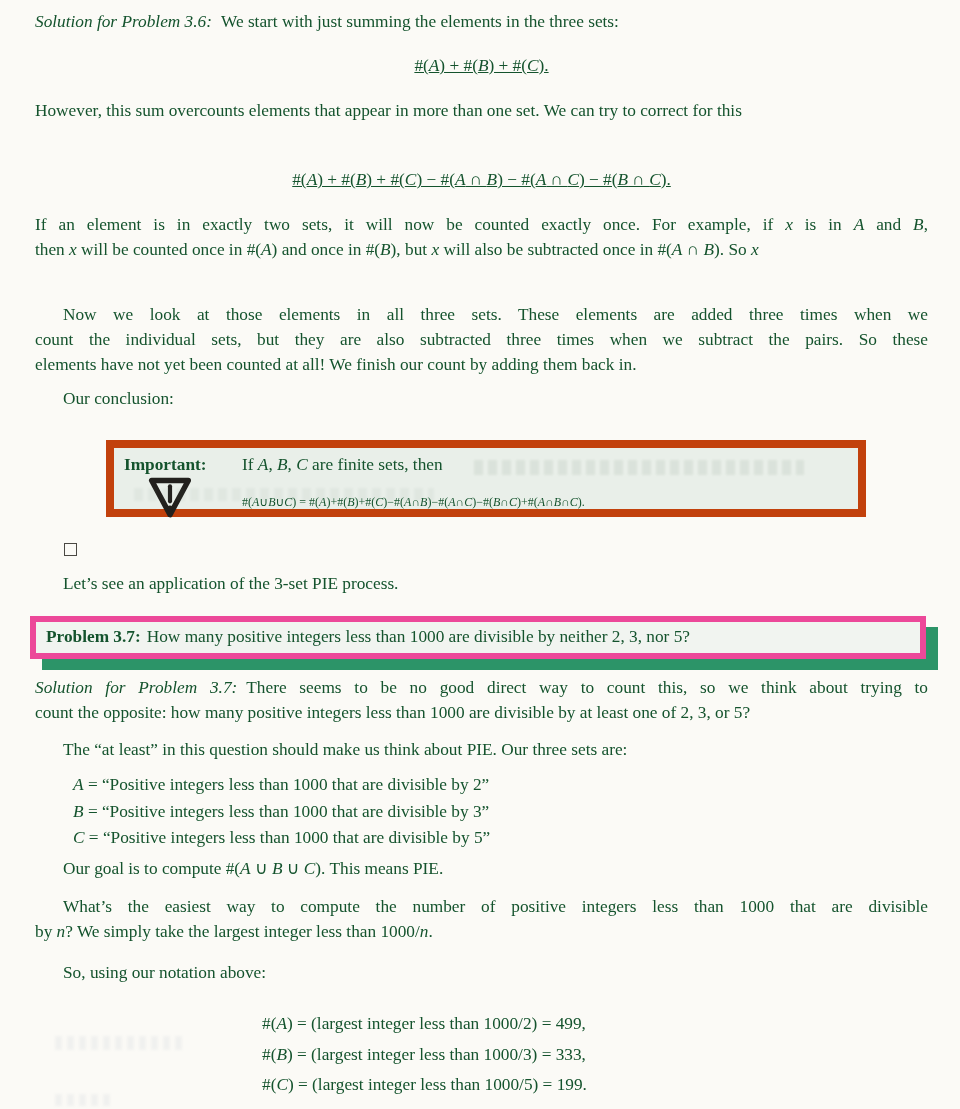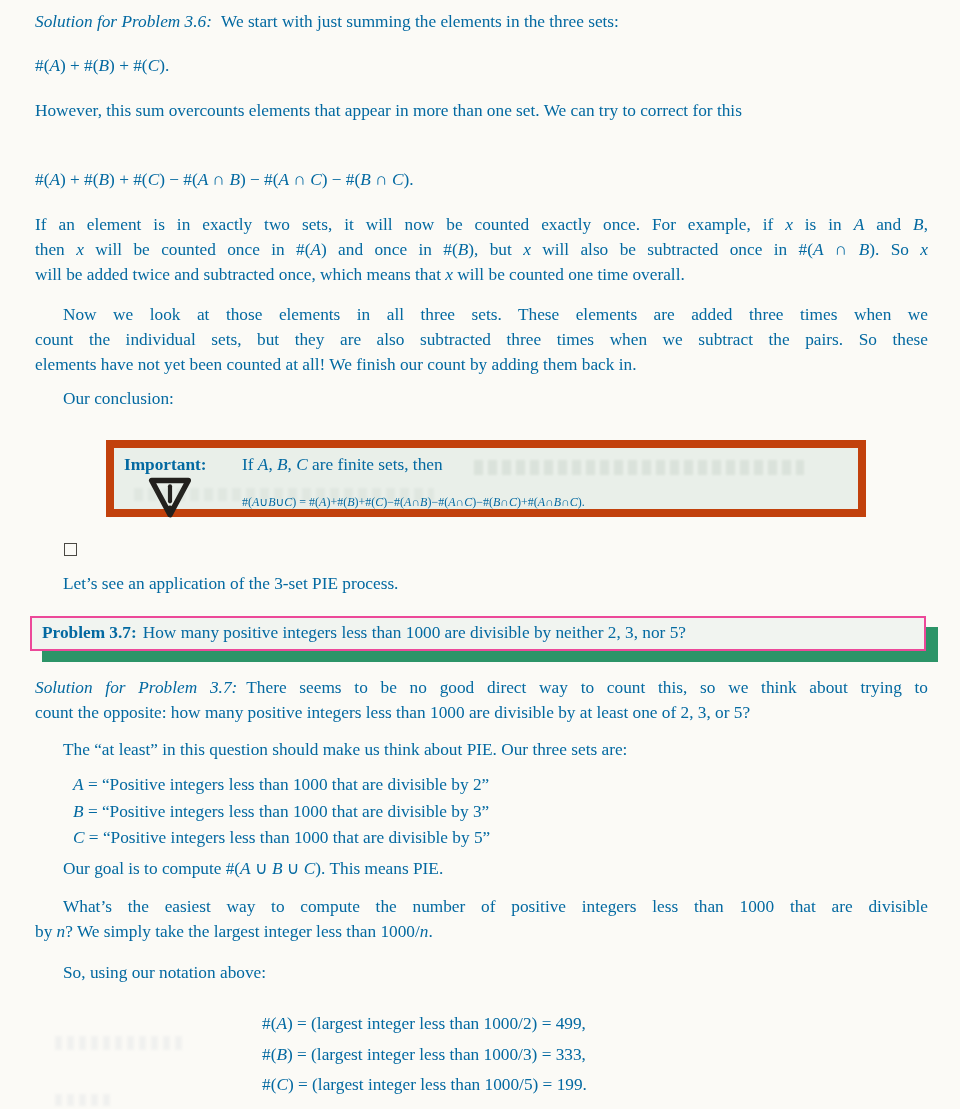--- a/index.html
+++ b/index.html
@@ -1,44 +1,44 @@
 <!DOCTYPE html>
 <html><head>
 <meta charset="utf-8">
 <style>
   html,body { margin:0; padding:0; }
   .page {
     position:relative; width:960px; height:1109px;
     background:#fbfaf6; overflow:hidden;
     font-family:"Liberation Serif", serif;
-    color:#0369a1; font-size:17.3px;
+    color:#14532d; font-size:17.3px;
   }
   .blk { position:absolute; left:35px; width:893px; }
   .it { font-style:italic; }
   .bd { font-weight:bold; }
   .lead { margin-right:9px; }
   .tline { line-height:inherit; }
   .just .tline { text-align:justify; text-align-last:justify; }
   .just .tline:last-child { text-align-last:left; }
   .ind1 .tline:first-child { text-indent:28px; }
   .indent { padding-left:28px; }
-  .center { text-align:left; }
+  .center { text-align:center;text-decoration:underline; }
   
   .imp-box {
     position:absolute; top:440px; left:106px; width:760px; height:77px;
     background:#e9efe9; border:8px solid #c2410c; box-sizing:border-box;
   }
   .imp-label { position:absolute; top:7px; left:10px; font-weight:bold; }
   .imp-icon { position:absolute; top:27px; left:31px; }
   .imp-cond { position:absolute; top:7px; left:128px; }
   .imp-formula { position:absolute; top:47px; left:128px; font-size:12px; white-space:nowrap; }
   
   .prob-box {
     position:absolute; top:616px; left:30px; width:896px;
-    background:#f1f4f0; border:2px solid #ec4899;
+    background:#f1f4f0; border:6px solid #ec4899;
     box-shadow:12px 11px 0 #2c9468;
     box-sizing:border-box; padding:5px 14px 6px 10px;
   }
   
   .qed {
     position:absolute; top:543px; left:64px; width:11px; height:11px;
     border:1.6px solid #4a4843; background:transparent;
   }
   
   .smudge {
@@ -63,21 +63,20 @@
 
   <div class="blk just" style="top:99px; line-height:24.6px;">
       <div class="tline"><span>However, this sum overcounts elements that appear in more than one set. We can try to correct for this</span></div>
     </div>
 
   <div class="blk center" style="top:168px; line-height:24px;"><span>#(</span><span class="it">A</span><span>) + #(</span><span class="it">B</span><span>) + #(</span><span class="it">C</span><span>) − #(</span><span class="it">A</span><span> ∩ </span><span class="it">B</span><span>) − #(</span><span class="it">A</span><span> ∩ </span><span class="it">C</span><span>) − #(</span><span class="it">B</span><span> ∩ </span><span class="it">C</span><span>).</span></div>
 
   <div class="blk just" style="top:212px; line-height:25px;">
       <div class="tline"><span>If an element is in exactly two sets, it will now be counted exactly once. For example, if </span><span class="it">x</span><span> is in </span><span class="it">A</span><span> and </span><span class="it">B</span><span>,</span></div>
       <div class="tline"><span>then </span><span class="it">x</span><span> will be counted once in #(</span><span class="it">A</span><span>) and once in #(</span><span class="it">B</span><span>), but </span><span class="it">x</span><span> will also be subtracted once in #(</span><span class="it">A</span><span> ∩ </span><span class="it">B</span><span>). So </span><span class="it">x</span></div>
-      <div class="tline"><span>will be added twice and subtracted once, which means that </span><span class="it">x</span><span> will be counted one time overall.</span></div>
     </div>
 
   <div class="blk just ind1" style="top:302px; line-height:25px;">
       <div class="tline"><span>Now we look at those elements in all three sets.  These elements are added three times when we</span></div>
       <div class="tline"><span>count the individual sets, but they are also subtracted three times when we subtract the pairs. So these</span></div>
       <div class="tline"><span>elements have not yet been counted at all! We finish our count by adding them back in.</span></div>
     </div>
 
   <div class="blk indent" style="top:387px; line-height:24px;"><span>Our conclusion:</span></div>
 

